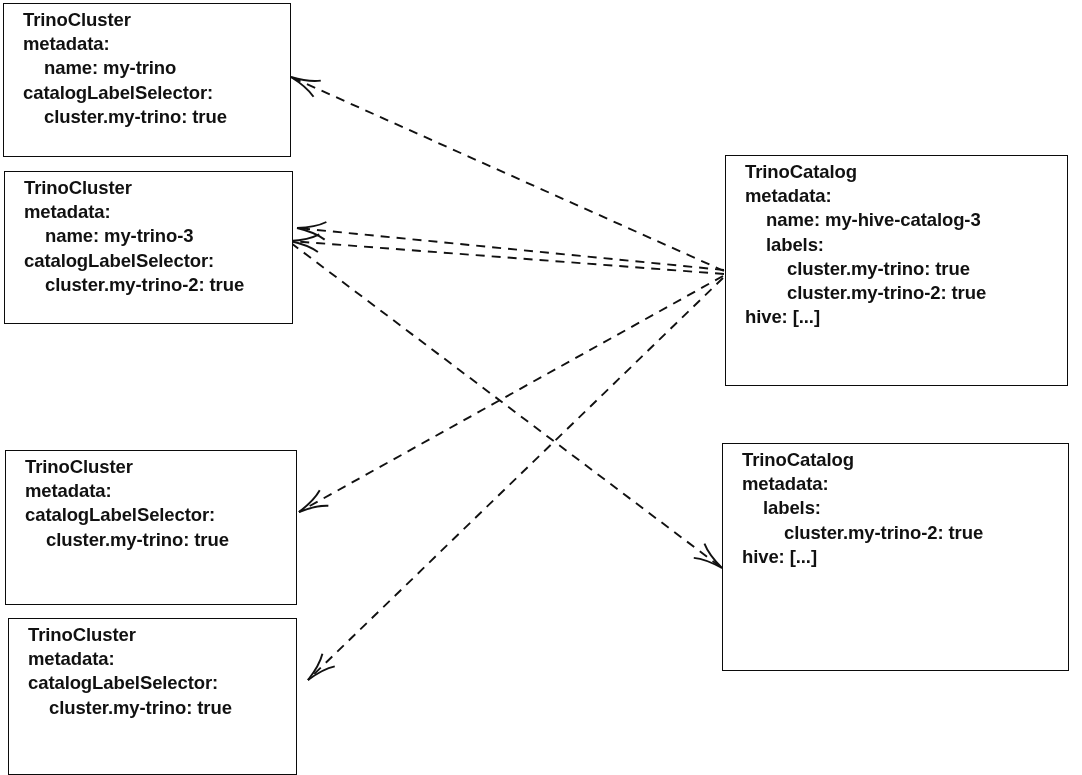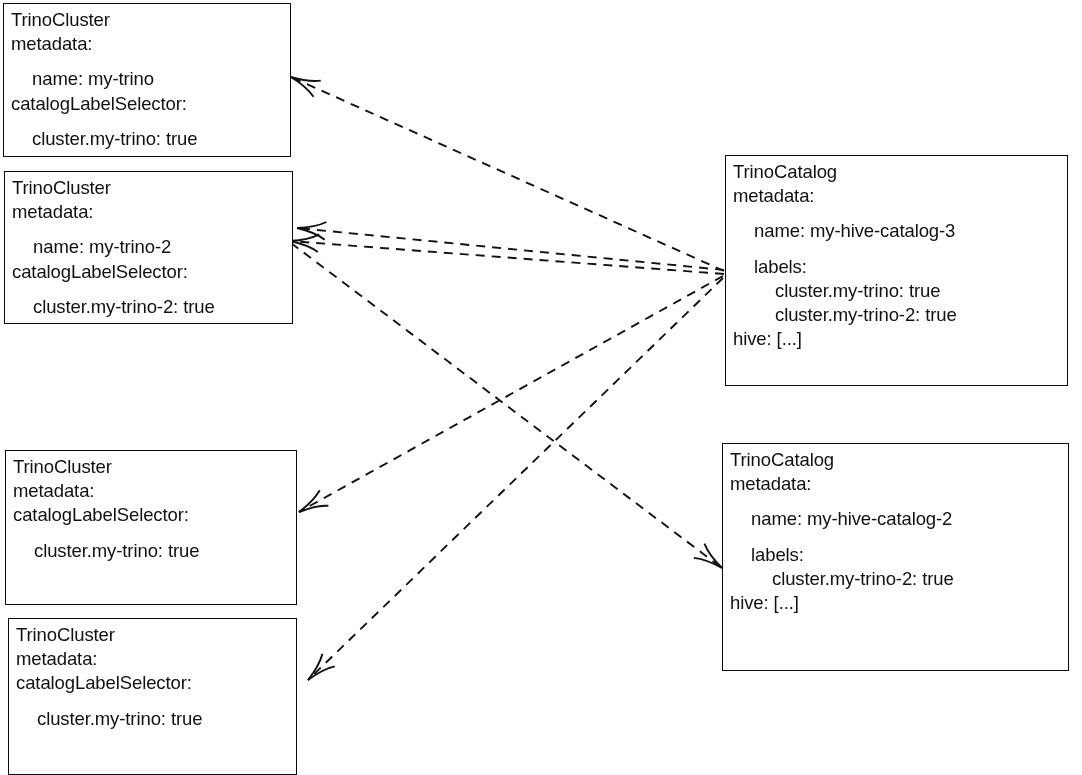--- a/index.html
+++ b/index.html
@@ -15,31 +15,32 @@
     width: 1082px;
     height: 775px;
     background: #ffffff;
     overflow: hidden;
   }
   .node {
     position: absolute;
     box-sizing: border-box;
     border: 1.6px solid #0b0b0b;
     background: #ffffff;
-    padding: 4px 0 0 7px;
+    padding: 4px 0 0 19px;
     z-index: 3;
+    font-weight: bold;
   }
   .node .line {
     font-size: 18.5px;
     line-height: 24.2px;
     color: #111111;
     white-space: pre;
     letter-spacing: -0.1px;
   }
-  .ind1 { padding-left: 21px; margin-top: 11px; }
+  .ind1 { padding-left: 21px; }
   .ind2 { padding-left: 42px; }
   svg.edges {
     position: absolute;
     left: 0;
     top: 0;
     width: 1082px;
     height: 775px;
     z-index: 1;
     overflow: visible;
   }
@@ -100,21 +101,21 @@
       <div class="node" style="left: 3px; top: 3px; width: 288px; height: 154px;">
         <div class="line">TrinoCluster</div>
         <div class="line">metadata:</div>
         <div class="line ind1">name: my-trino</div>
         <div class="line">catalogLabelSelector:</div>
         <div class="line ind1">cluster.my-trino: true</div>
       </div>
       <div class="node" style="left: 4px; top: 171px; width: 289px; height: 153px;">
         <div class="line">TrinoCluster</div>
         <div class="line">metadata:</div>
-        <div class="line ind1">name: my-trino-2</div>
+        <div class="line ind1">name: my-trino-3</div>
         <div class="line">catalogLabelSelector:</div>
         <div class="line ind1">cluster.my-trino-2: true</div>
       </div>
       <div class="node" style="left: 5px; top: 450px; width: 292px; height: 155px;">
         <div class="line">TrinoCluster</div>
         <div class="line">metadata:</div>
         <div class="line">catalogLabelSelector:</div>
         <div class="line ind1">cluster.my-trino: true</div>
       </div>
       <div class="node" style="left: 8px; top: 618px; width: 289px; height: 157px;">
@@ -128,20 +129,19 @@
         <div class="line">metadata:</div>
         <div class="line ind1">name: my-hive-catalog-3</div>
         <div class="line ind1">labels:</div>
         <div class="line ind2">cluster.my-trino: true</div>
         <div class="line ind2">cluster.my-trino-2: true</div>
         <div class="line">hive: [...]</div>
       </div>
       <div class="node" style="left: 722px; top: 443px; width: 347px; height: 228px;">
         <div class="line">TrinoCatalog</div>
         <div class="line">metadata:</div>
-        <div class="line ind1">name: my-hive-catalog-2</div>
         <div class="line ind1">labels:</div>
         <div class="line ind2">cluster.my-trino-2: true</div>
         <div class="line">hive: [...]</div>
       </div>
     </div>
 
 </div>
 
 </body></html>

